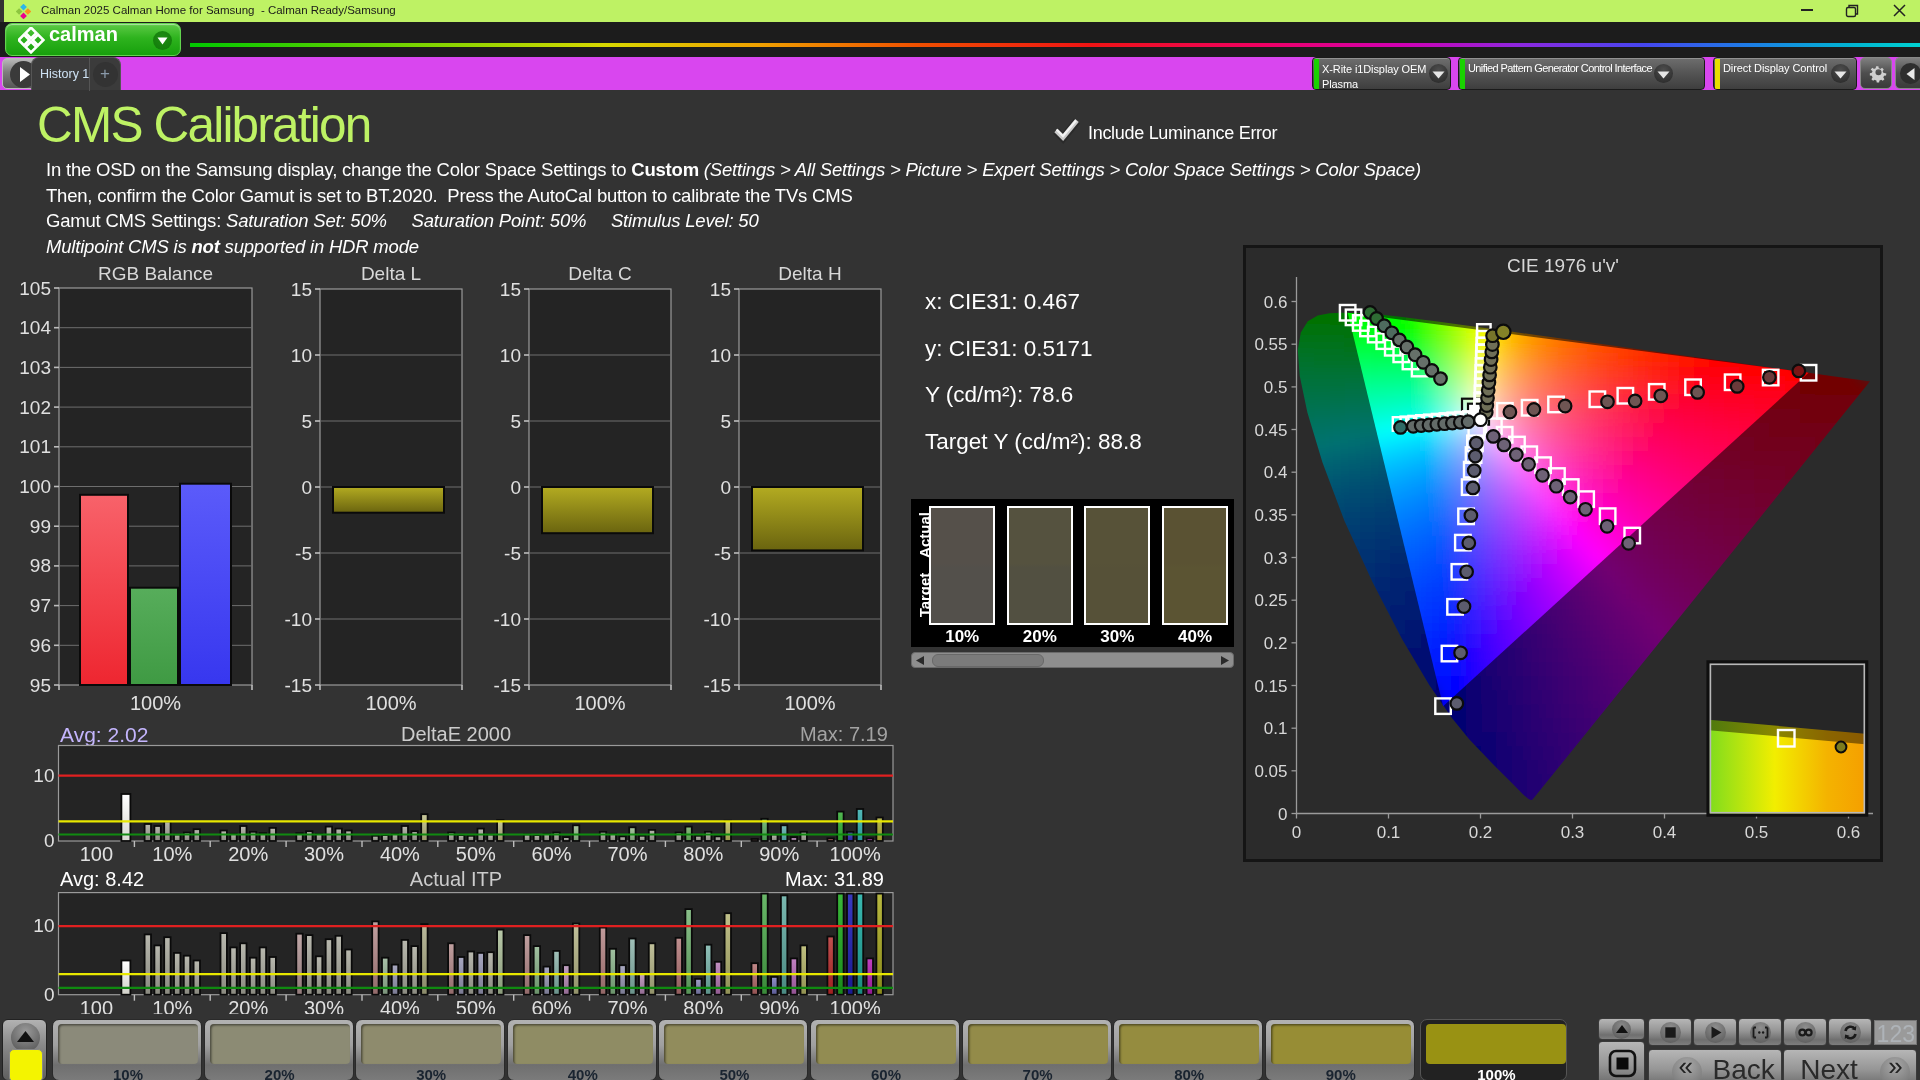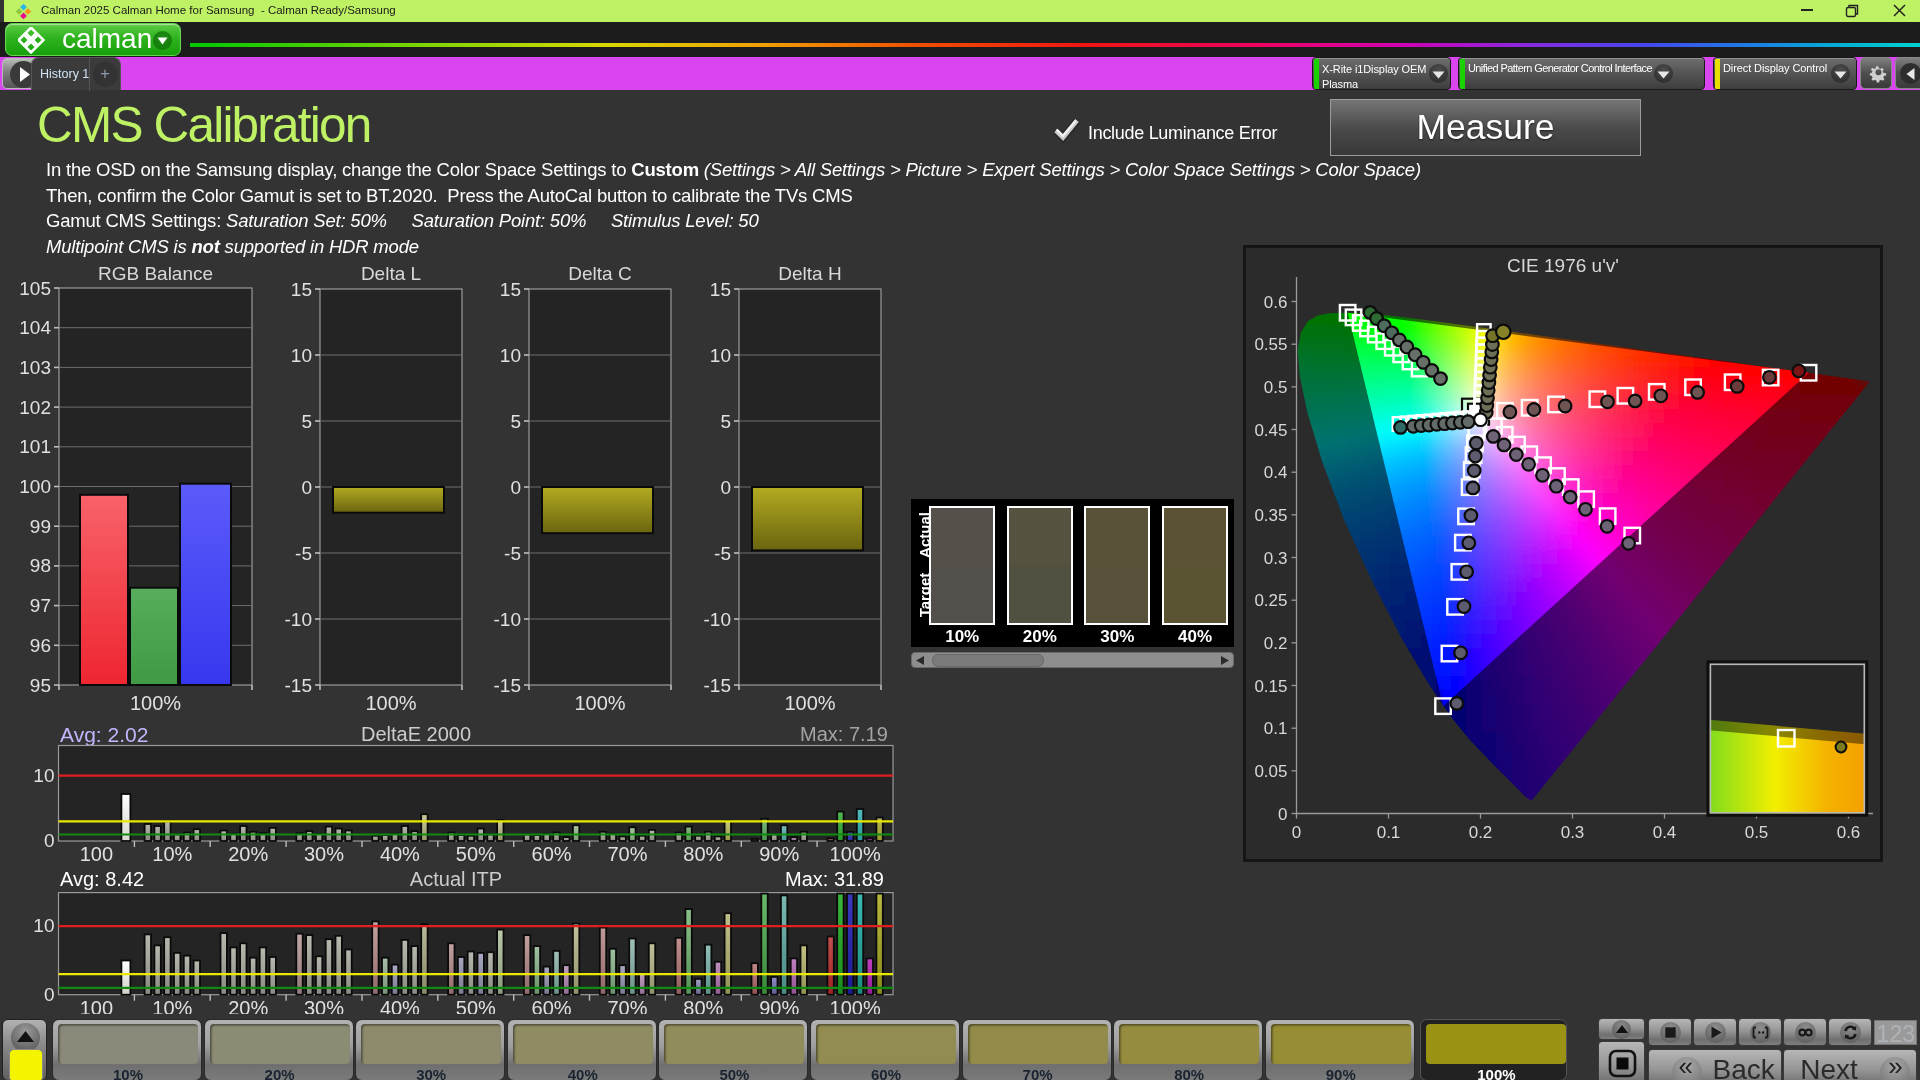--- a/index.html
+++ b/index.html
@@ -31,21 +31,21 @@
  <div class="abs" style="left:190px;top:21px;width:1730px;height:4px;background:linear-gradient(90deg,#00c800 0%,#7ad400 13%,#d8d800 24%,#f0a000 33%,#f05000 42%,#f01414 52%,#f00064 62%,#d000b4 70%,#8c28e0 77%,#4646f0 84%,#1e7ce6 90%,#00b4d2 96%,#00d2d2 100%)"></div>
  <div class="abs" style="left:5px;top:1px;width:176px;height:33px;border-radius:7px;background:linear-gradient(180deg,#5ecb46 0%,#2eb31e 45%,#17a00c 100%);border:1px solid #62d44e;box-shadow:inset 0 1px 1px rgba(255,255,255,.5)">
    <svg class="abs" style="left:12px;top:3px" width="27" height="27" viewBox="0 0 27 27">
      <g stroke="#fff" stroke-width="2.6" fill="none">
       <rect x="9.2" y="2.2" width="7.6" height="7.6" transform="rotate(45 13 6)"></rect>
       <rect x="2.2" y="9.2" width="7.6" height="7.6" transform="rotate(45 6 13)"></rect>
       <rect x="16.2" y="9.2" width="7.6" height="7.6" transform="rotate(45 20 13)"></rect>
       <rect x="9.2" y="16.2" width="7.6" height="7.6" transform="rotate(45 13 20)"></rect>
      </g>
    </svg>
-   <div class="abs" style="left:56px;top:-1px;font-size:28px;font-weight:normal;color:#fff;letter-spacing:0px">calman</div>
+   <div class="abs" style="left:43px;top:-1px;font-size:20px;font-weight:bold;color:#fff;letter-spacing:0px">calman</div>
    <div class="abs" style="left:147px;top:7px;width:19px;height:19px;border-radius:50%;background:radial-gradient(circle at 50% 35%,#1f8c14,#0f7a08);"></div>
    <svg class="abs" style="left:151px;top:13px" width="11" height="8" viewBox="0 0 11 8">
           <path d="M0.5 0.5 L10.5 0.5 L5.5 7.5 Z" fill="#fff"></path>
         </svg>
  </div>
 </div>
 
 <div class="abs" style="left:0;top:57px;width:1920px;height:33px;background:#d946ef">
  <div class="abs" style="left:2px;top:1px;width:44px;height:31px;border-radius:5px;background:linear-gradient(180deg,#b9b9b9,#7e7e7e 45%,#565656);border:1px solid #bbb">
    <div class="abs" style="left:7px;top:2px;width:27px;height:27px;border-radius:50%;background:#3a3a3a"></div>
@@ -102,23 +102,20 @@
 Then, confirm the Color Gamut is set to BT.2020.&nbsp; Press the AutoCal button to calibrate the TVs CMS<br>
 Gamut CMS Settings: <i>Saturation Set: 50%&nbsp;&nbsp;&nbsp;&nbsp;&nbsp;Saturation Point: 50%&nbsp;&nbsp;&nbsp;&nbsp;&nbsp;Stimulus Level: 50</i><br>
 <i>Multipoint CMS is <b>not</b> supported in HDR mode</i>
 </div>
 <svg class="abs" style="left:1052px;top:117px" width="30" height="28" viewBox="0 0 30 28">
  <path d="M4 14 L11 21 L25 4" stroke="#2a2a2a" stroke-width="8" fill="none"></path>
  <path d="M4 13.5 L11 20.5 L25 3.5" stroke="#c9c9c9" stroke-width="4.6" fill="none"></path>
  <path d="M4.5 12.5 L11 19 L24 3.5" stroke="#f2f2f2" stroke-width="2.2" fill="none"></path>
 </svg>
 <div class="abs" style="left:1088px;top:123px;font-size:18px;letter-spacing:-0.3px;color:#fff">Include Luminance Error</div>
-<div class="abs" style="left:1330px;top:99px;width:311px;height:57px;background:linear-gradient(180deg,#757575,#4a4a4a 52%,#383838);border:1px solid #9c9c9c;text-align:center">
- <div style="font-size:35.5px;color:#fff;margin-top:7px;text-shadow:0 1px 2px rgba(0,0,0,.6)">Measure</div>
-</div>
 <svg class="abs" style="left:30px;top:262px;overflow:visible" width="240" height="454" viewBox="0 0 240 454">
       <text x="125.5" y="18" fill="#d8d8d8" font-size="19" text-anchor="middle">RGB Balance</text>
       <rect x="29.0" y="26.0" width="193.0" height="397.0" fill="#242424" stroke="#9a9a9a" stroke-width="1.2"></rect>
       <line x1="24.0" y1="423.0" x2="29.0" y2="423.0" stroke="#bdbdbd" stroke-width="1.6"></line>
       <text x="21.0" y="429.5" fill="#e0e0e0" font-size="19" text-anchor="end">95</text>
       <line x1="29.0" y1="383.3" x2="222.0" y2="383.3" stroke="#6e6e6e" stroke-width="1"></line>
       <line x1="24.0" y1="383.3" x2="29.0" y2="383.3" stroke="#bdbdbd" stroke-width="1.6"></line>
       <text x="21.0" y="389.8" fill="#e0e0e0" font-size="19" text-anchor="end">96</text>
       <line x1="29.0" y1="343.6" x2="222.0" y2="343.6" stroke="#6e6e6e" stroke-width="1"></line>
       <line x1="24.0" y1="343.6" x2="29.0" y2="343.6" stroke="#bdbdbd" stroke-width="1.6"></line>
@@ -259,20 +256,23 @@
       <defs>
         <linearGradient id="g689_0" x1="0" y1="0" x2="0" y2="1">
           <stop offset="0" stop-color="#b3ab21"></stop>
           <stop offset="1" stop-color="#6a640f"></stop>
         </linearGradient>
       </defs>
       <line x1="50.0" y1="423.0" x2="50.0" y2="428.0" stroke="#bdbdbd" stroke-width="1.6"></line>
       <line x1="192.0" y1="423.0" x2="192.0" y2="428.0" stroke="#bdbdbd" stroke-width="1.6"></line>
       <text x="121.0" y="448.0" fill="#e0e0e0" font-size="20" text-anchor="middle">100%</text>
     </svg>
+<div class="abs" style="left:925px;top:279px;font-size:22.5px;color:#fff;line-height:46.6px">
+x: CIE31: 0.467<br>y: CIE31: 0.5171<br>Y (cd/m²): 78.6<br>Target Y (cd/m²): 88.8
+</div>
 <div class="abs" style="left:910.7px;top:498.9px;width:323.7px;height:148.3px;background:#000">
       <svg class="abs" style="left:0;top:0" width="30" height="130" viewBox="0 0 30 130">
         <text x="-36" y="19" fill="#fff" font-size="15" font-weight="bold" transform="rotate(-90)" text-anchor="middle"><tspan x="-36">Actual</tspan></text>
         <text x="-96" y="19" fill="#fff" font-size="15" font-weight="bold" transform="rotate(-90)" text-anchor="middle"><tspan x="-96">Target</tspan></text>
       </svg>
       <div class="abs" style="left:18.5px;top:7.3px;width:66px;height:118.7px;border:2px solid #fff;background:linear-gradient(180deg,#55504a 0%,#55504a 48%,#53504b 52%,#53504b 100%)"></div>
       <div class="abs" style="left:18.5px;top:128px;width:66px;text-align:center;font-size:17px;font-weight:bold;color:#fff">10%</div>
       <div class="abs" style="left:96.1px;top:7.3px;width:66px;height:118.7px;border:2px solid #fff;background:linear-gradient(180deg,#55523f 0%,#55523f 48%,#525041 52%,#525041 100%)"></div>
       <div class="abs" style="left:96.1px;top:128px;width:66px;text-align:center;font-size:17px;font-weight:bold;color:#fff">20%</div>
       <div class="abs" style="left:173.7px;top:7.3px;width:66px;height:118.7px;border:2px solid #fff;background:linear-gradient(180deg,#575238 0%,#575238 48%,#565138 52%,#565138 100%)"></div>
@@ -1958,21 +1958,21 @@
       </defs>
       <g clip-path="url(#insc)">
         <polygon points="464.9,474.7 623.8,488.8 623.8,570.2 464.9,570.2" fill="url(#insd)"></polygon>
         <polygon points="464.9,485.2 623.8,499.3 623.8,570.2 464.9,570.2" fill="url(#insg)"></polygon>
       </g>
       <rect x="467.4" y="419.3" width="153.9" height="148.4" fill="none" stroke="#b8b8b8" stroke-width="1.6"></rect>
       <rect x="535" y="485" width="16.5" height="16.5" fill="none" stroke="#ffffff" stroke-width="2.4"></rect>
       <circle cx="598" cy="502" r="5.4" fill="#7c7c1e" stroke="#0c0c0c" stroke-width="2"></circle>
     </svg>
     <div class="abs" style="left:60px;top:723px;font-size:21px;color:#c4b5fd">Avg: 2.02</div>
-    <div class="abs" style="left:361px;top:723px;width:190px;font-size:20px;color:#ccc">DeltaE 2000</div>
+    <div class="abs" style="left:361px;top:723px;width:190px;text-align:center;font-size:20px;color:#ccc">DeltaE 2000</div>
     <div class="abs" style="left:800px;top:723px;font-size:20px;color:#a3a3a3">Max: 7.19</div>
     <div class="abs" style="left:60px;top:868px;font-size:20px;color:#fff">Avg: 8.42</div>
     <div class="abs" style="left:361px;top:868px;width:190px;text-align:center;font-size:20px;color:#ccc">Actual ITP</div>
     <div class="abs" style="left:785px;top:868px;font-size:20px;color:#fff">Max: 31.89</div>
     <svg class="abs" style="left:40px;top:737px;overflow:visible" width="865" height="130" viewBox="0 0 865 130">
       <rect x="18.5" y="8.5" width="834.5" height="95.5" fill="#242424" stroke="#9a9a9a" stroke-width="1.2"></rect>
       <rect x="81.4" y="57.0" width="9.0" height="47.0" fill="url(#de737_0)" stroke="#0a0a0a" stroke-width="1.8"></rect>
       <text x="56.4" y="124.0" fill="#e0e0e0" font-size="20" text-anchor="middle">100</text>
       <rect x="104.6" y="87.0" width="6.4" height="17.0" fill="url(#de737_1)" stroke="#0a0a0a" stroke-width="1.8"></rect>
       <rect x="114.4" y="89.0" width="6.4" height="15.0" fill="url(#de737_2)" stroke="#0a0a0a" stroke-width="1.8"></rect>

